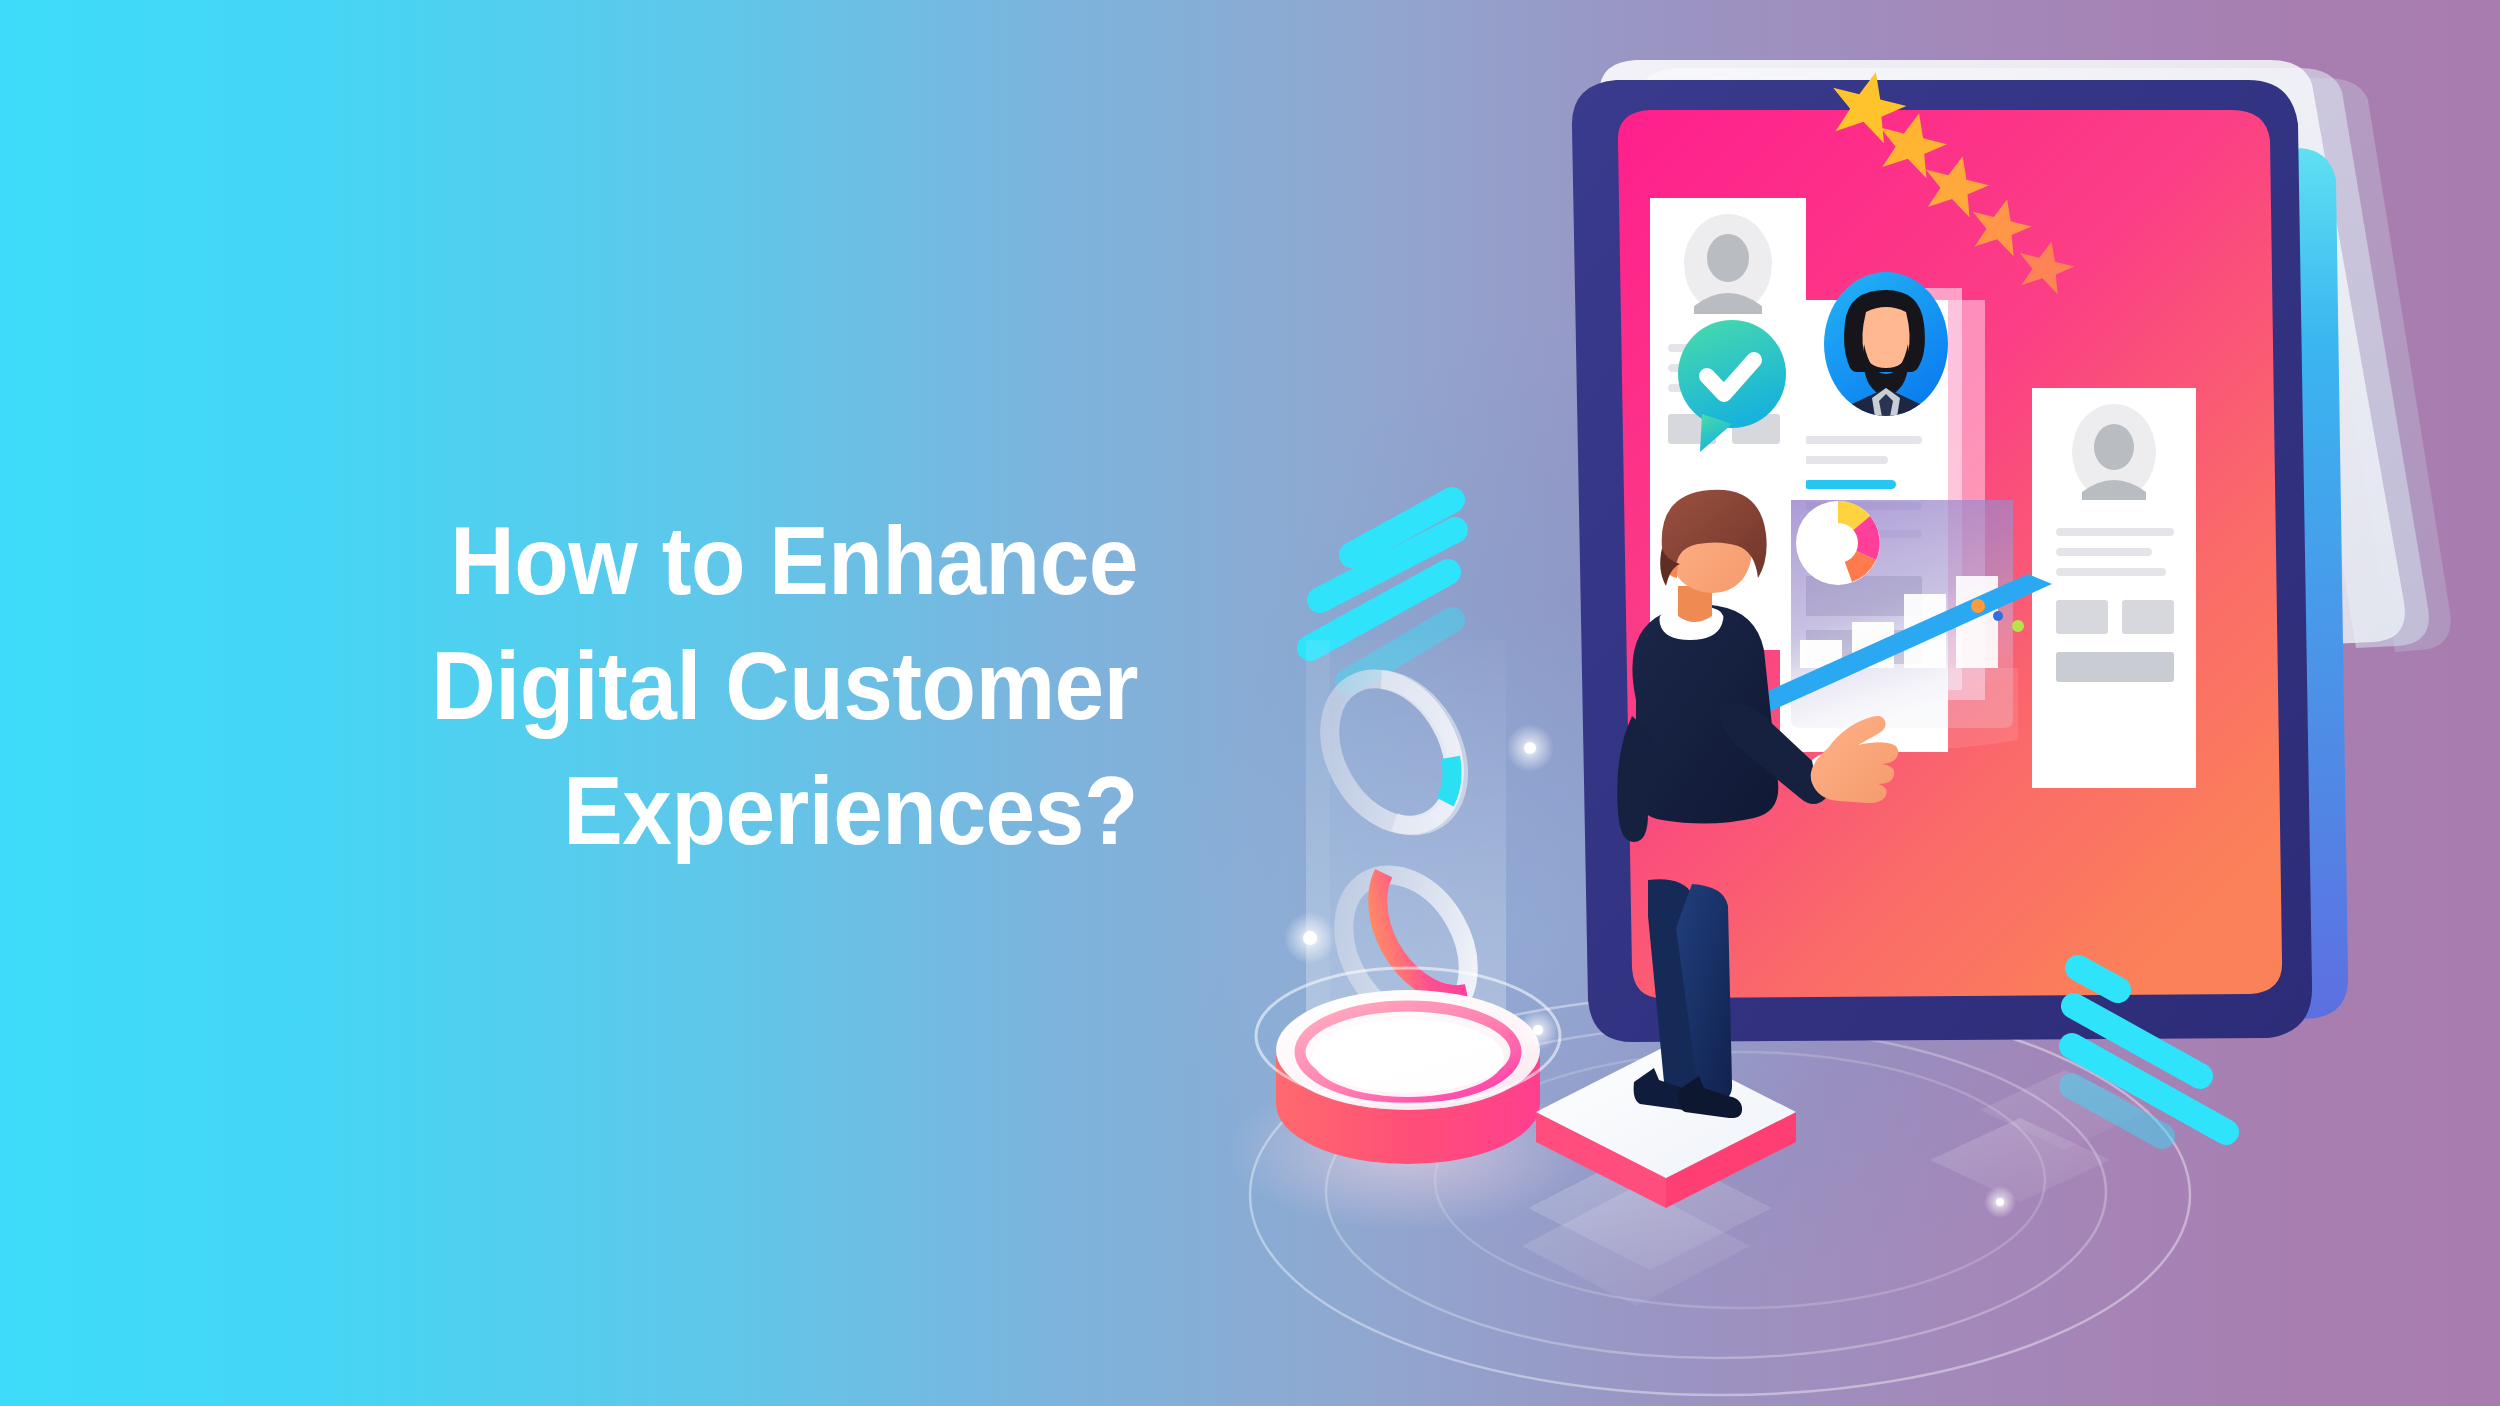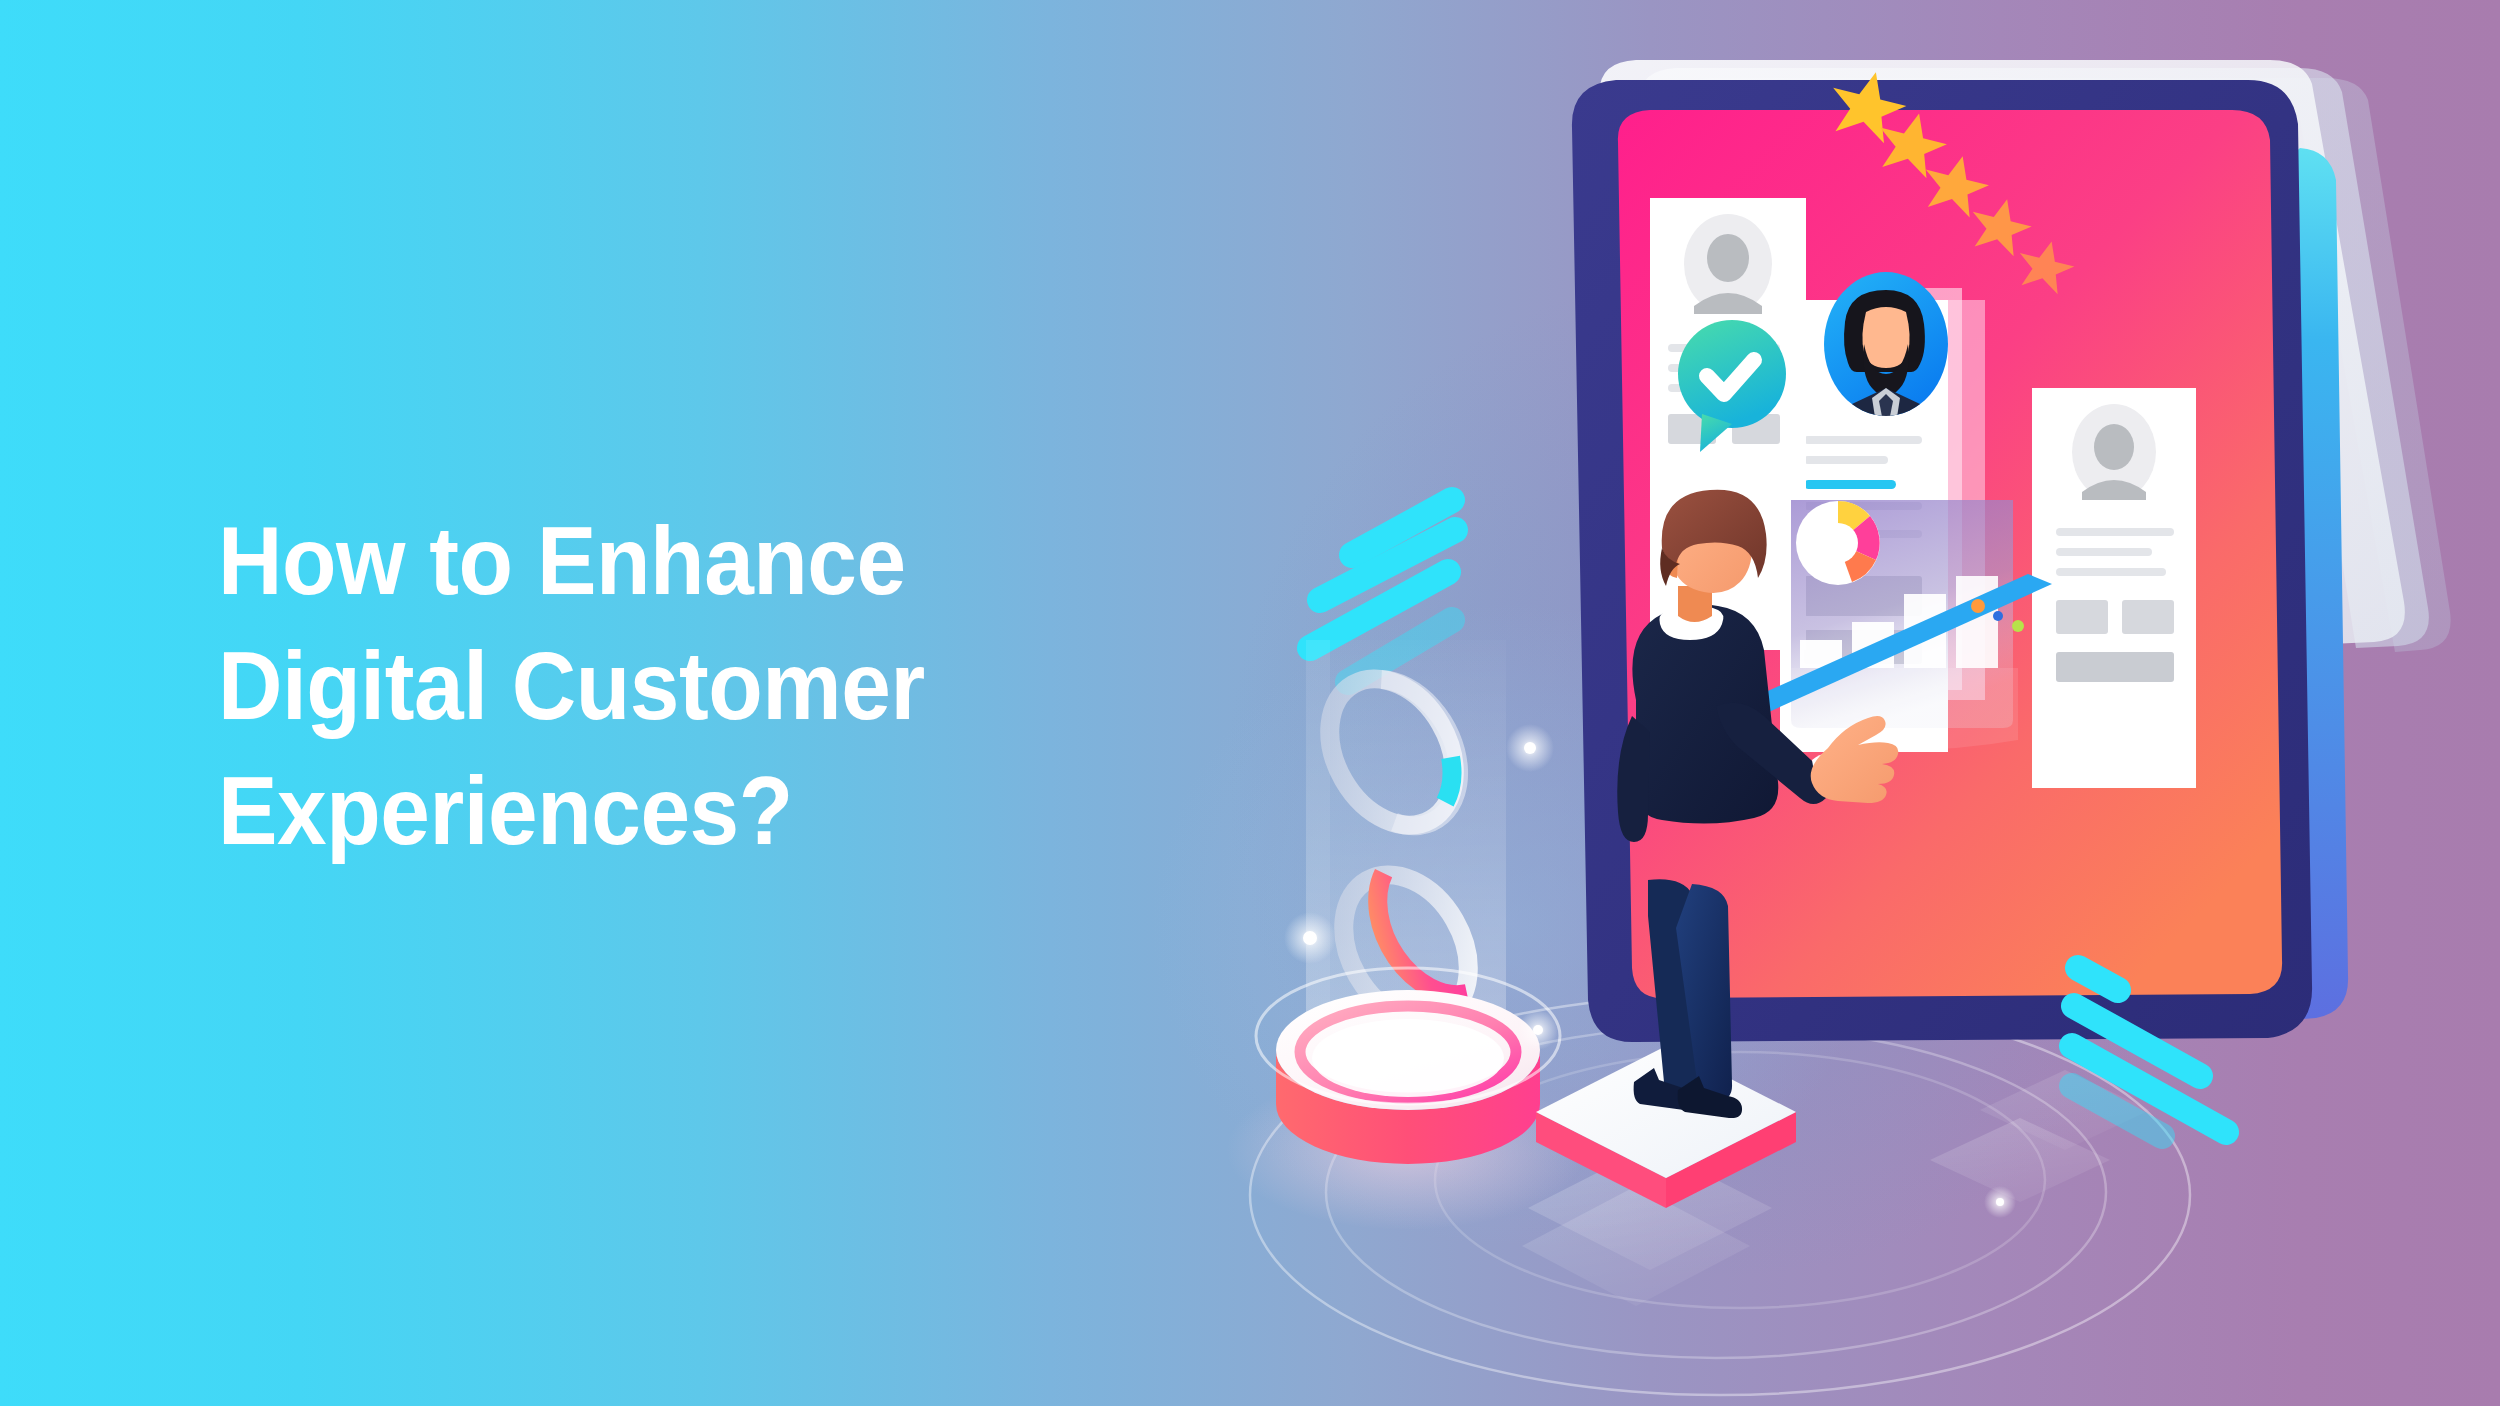--- a/index.html
+++ b/index.html
@@ -3,21 +3,21 @@
 <meta charset="utf-8">
 <style>
   * { margin:0; padding:0; box-sizing:border-box; }
   html,body { width:2500px; height:1406px; overflow:hidden; }
   body {
     font-family: "Liberation Sans", sans-serif;
     background:#3ed8f7;
     position:relative;
   }
   #stage {
-    position:absolute; inset:0; width:2500px; height:1406px; overflow:hidden;
+    position:absolute; inset:0; width:2500px; height:1406px; overflow:hidden;text-align:right;
   }
   .bg {
     position:absolute; inset:0;
     background:linear-gradient(90deg,#3edcfa 0%,#44d6f5 12%,#5ec8ea 28%,#7cb4dd 42%,#8fa8d0 54%,#9a95c3 66%,#a487b9 80%,#a87eb0 92%,#a87cae 100%);
   }
   .bg-vignette {
     position:absolute; left:1100px; top:0; width:1400px; height:1406px;
     background:radial-gradient(ellipse 700px 700px at 45% 55%, rgba(120,150,200,0.42) 0%, rgba(120,150,200,0.20) 45%, rgba(120,150,200,0) 72%);
   }
   .bg-vignette2 {

